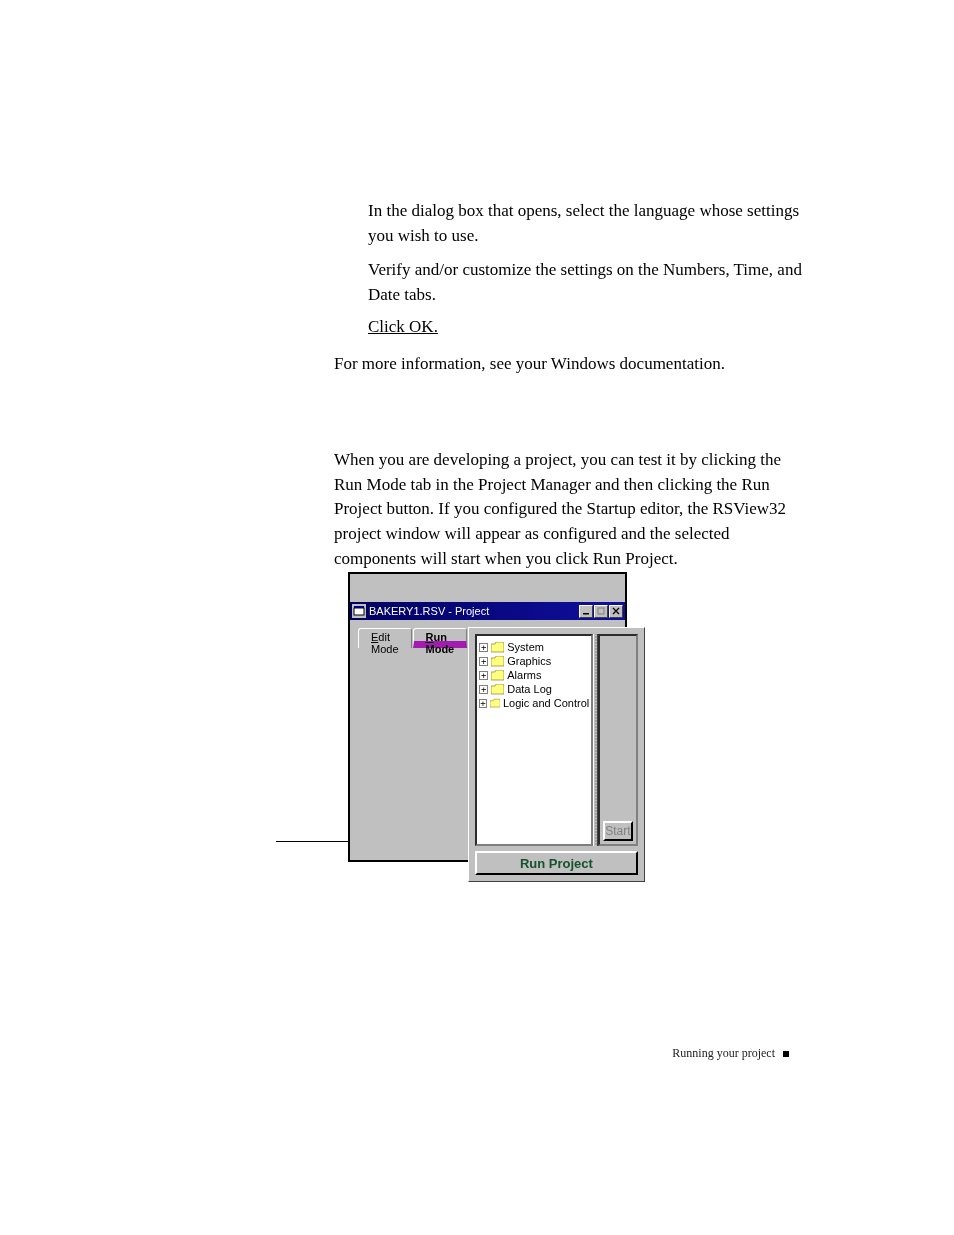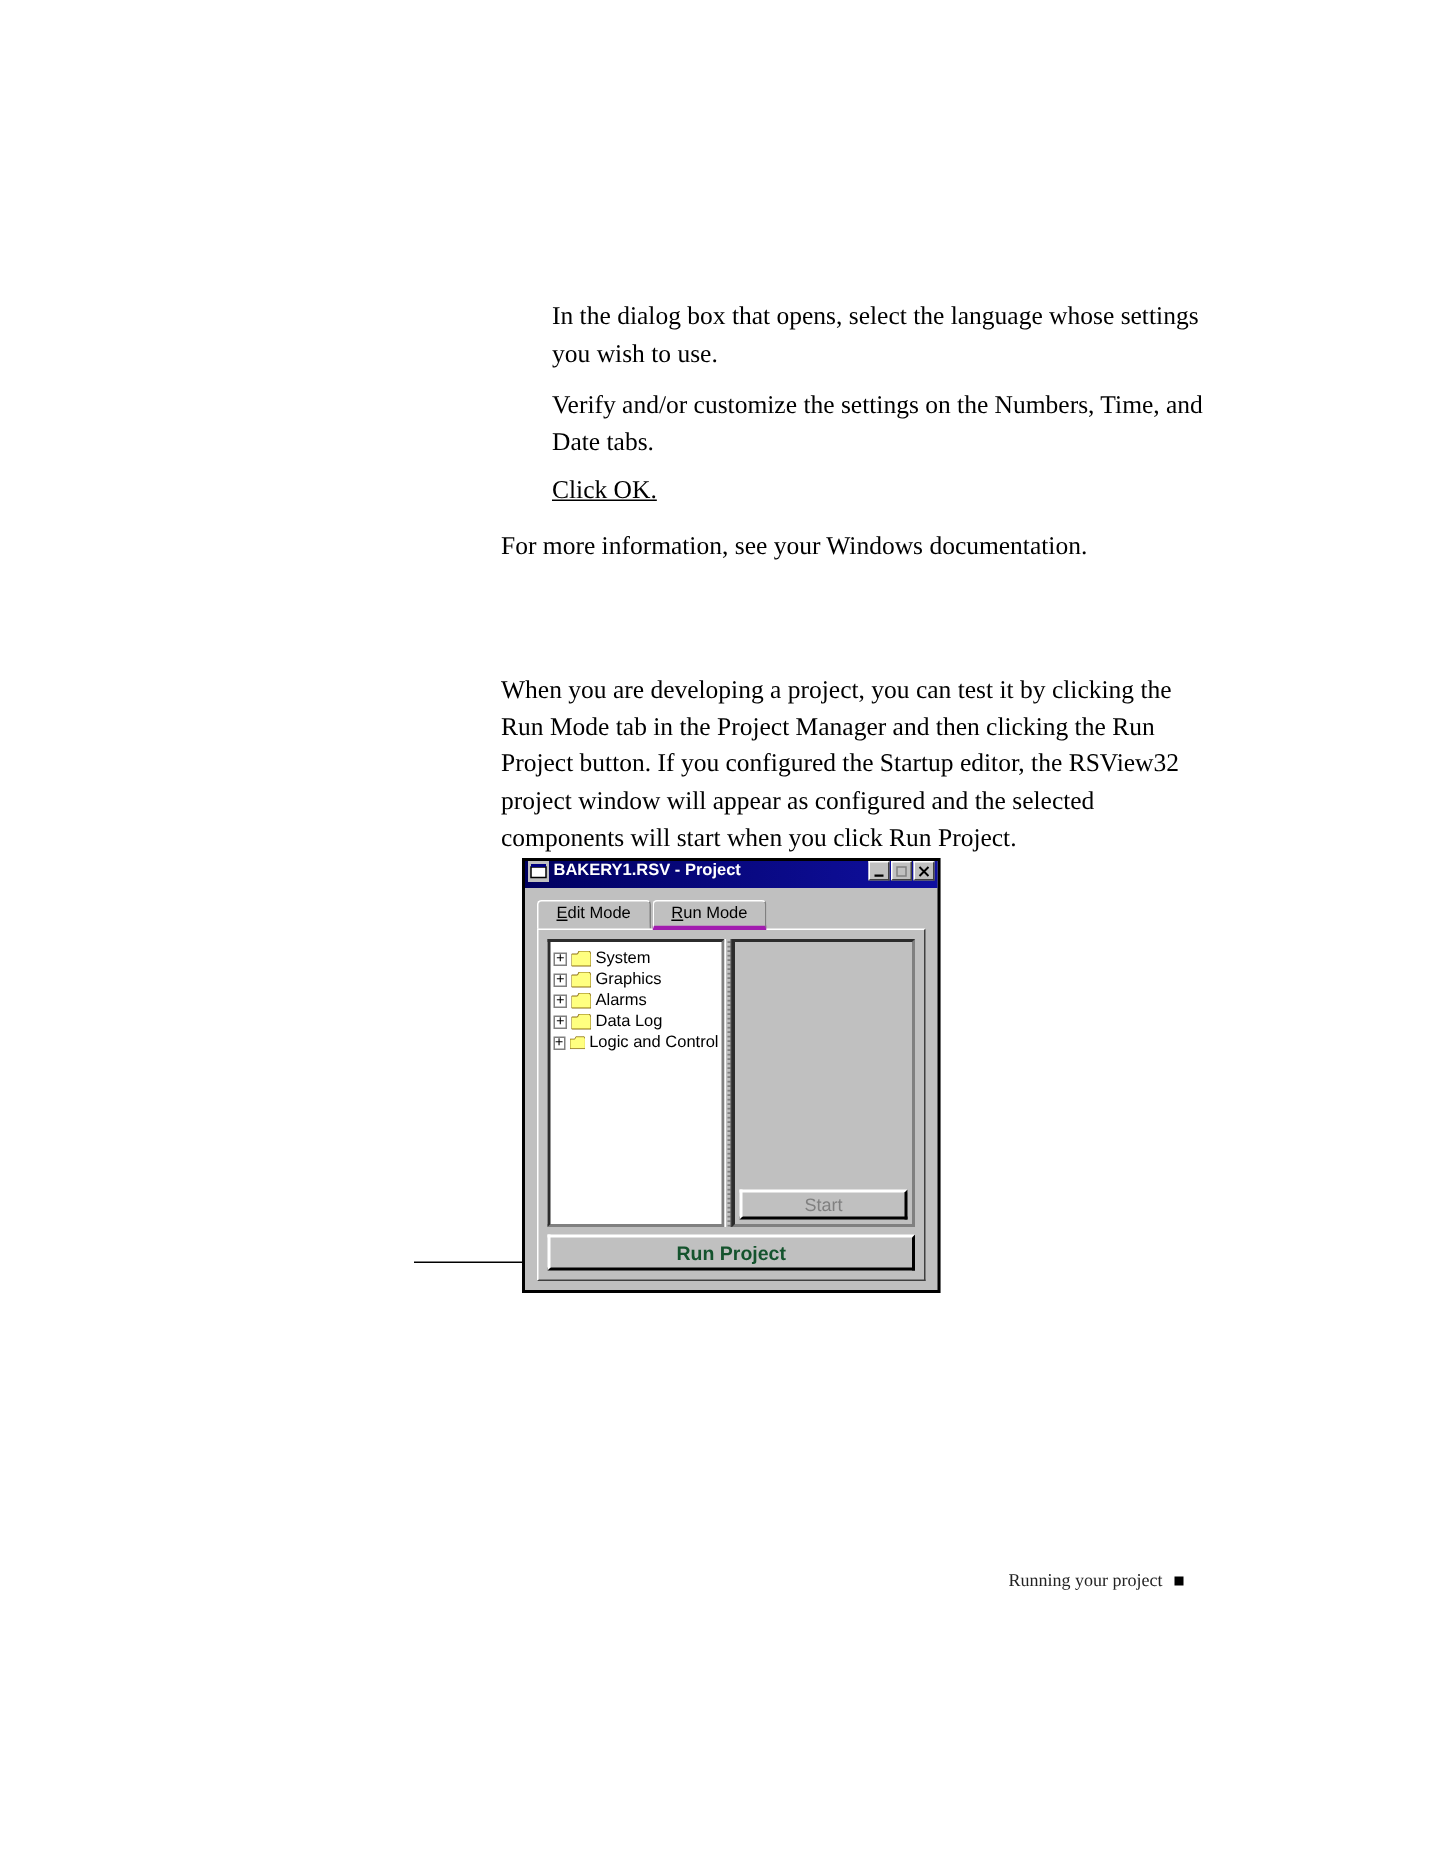--- a/index.html
+++ b/index.html
@@ -31,24 +31,25 @@
       border: 2px solid #000;
       background: #c0c0c0;
       font-family: "MS Sans Serif", Tahoma, Arial, sans-serif;
       font-size: 11px;
       color: #000;
     }
     .titlebar {
       height: 18px;
       background: linear-gradient(to right, #000060, #1010a0);
       display: flex;
-      align-items: flex-start;
+      align-items: center;
       padding: 0 2px;
       color: #fff;
-      font-weight: bold;
+      font-weight: normal;
+      margin-top: 28px;
     }
     .titlebar-icon {
       width: 14px; height: 14px;
       background: #c0c0c0;
       margin-right: 3px;
       display: inline-flex;
       align-items: center;
       justify-content: center;
     }
     .titlebar-icon svg { width: 12px; height: 12px; }
@@ -67,38 +68,37 @@
       font-family: Arial, sans-serif;
       color: #000;
     }
     .win-btn.disabled { color: #808080; }
     .win-btn svg { width: 8px; height: 8px; }
 
     .window-body {
       padding: 8px 8px 6px 8px;
       height: calc(100% - 18px);
       display: flex;
-      flex-direction: column;
     }
     .tabs-row { display: flex; height: 20px; margin-bottom: 0; }
     .tab {
       background: #c0c0c0;
       border: 1px solid #808080;
       border-top: 1px solid #fff;
       border-left: 1px solid #fff;
       border-bottom: none;
       border-radius: 3px 3px 0 0;
       padding: 2px 12px;
       font-size: 11px;
       margin-right: 1px;
       cursor: pointer;
     }
     .tab.active {
-      font-weight: normal;
-      border-bottom: 3px solid #a21caf;
+      font-weight: bold;
+      border-bottom: 7px solid #a21caf;
       position: relative;
       z-index: 2;
     }
     .tab .ul { text-decoration: underline; }
 
     .panel {
       flex: 1;
       background: #c0c0c0;
       border: 1px solid #808080;
       border-top: 1px solid #fff;

